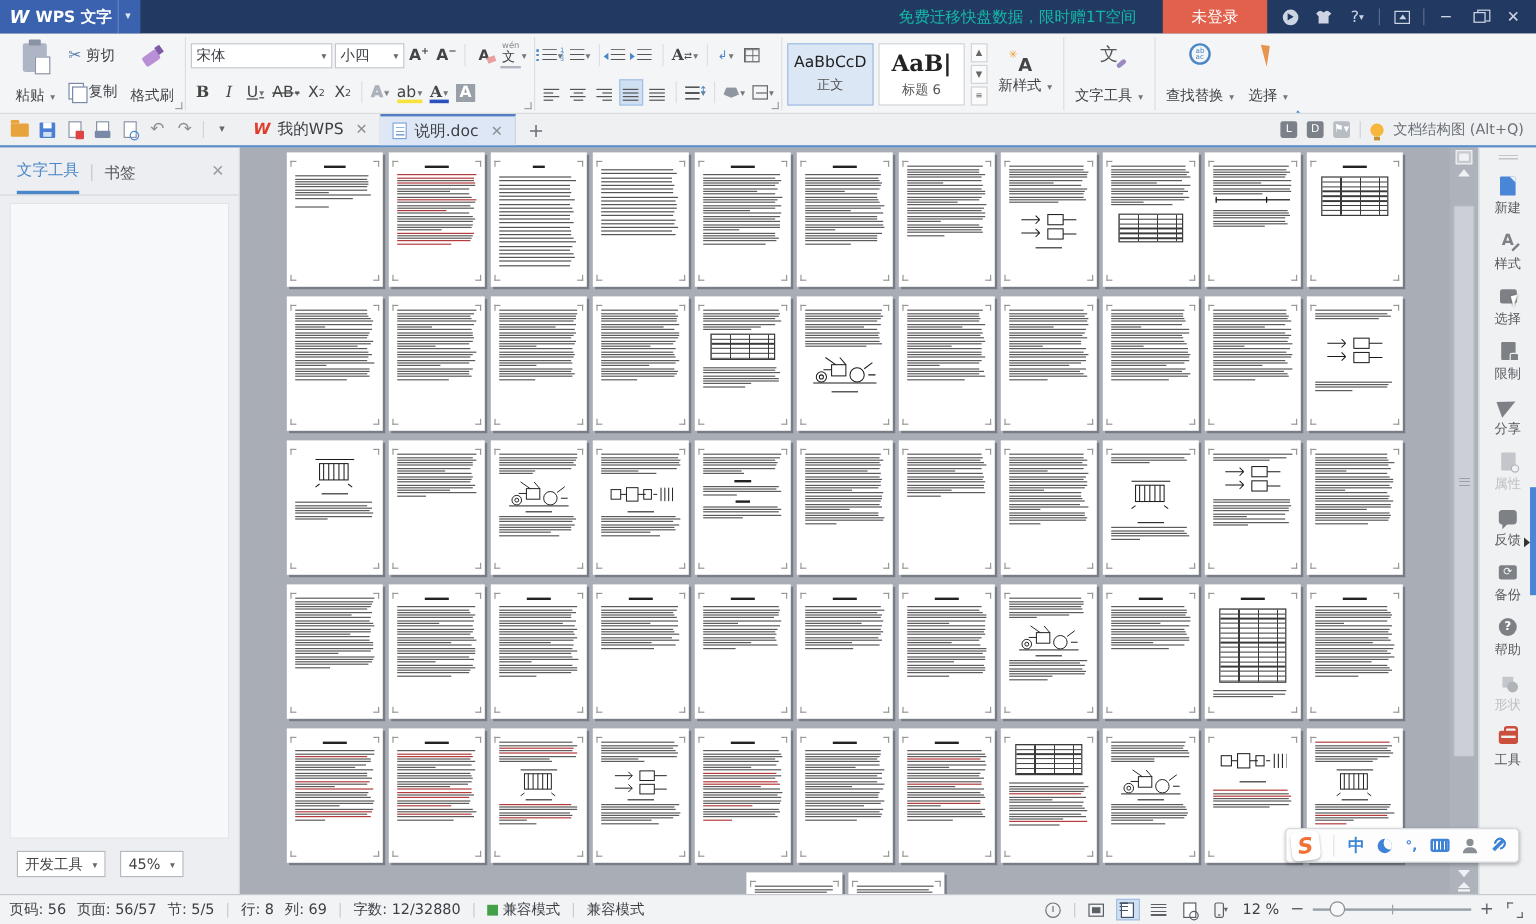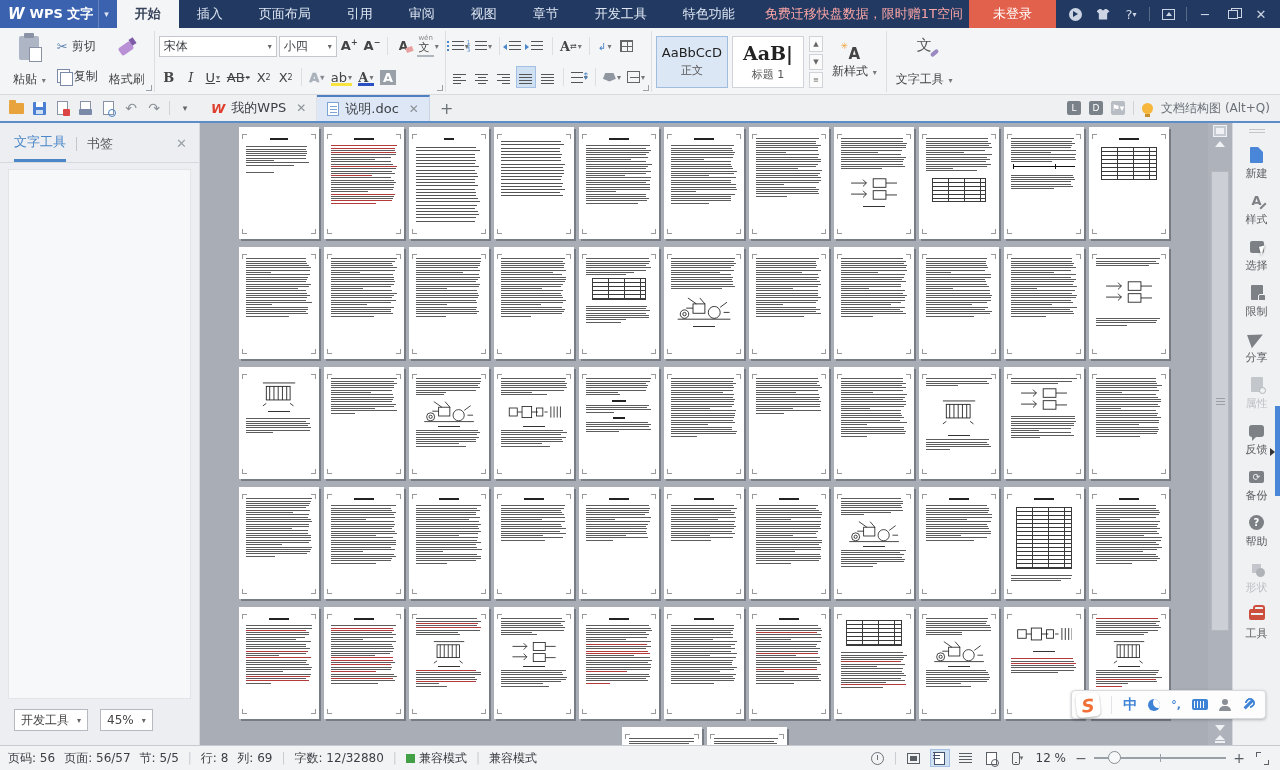--- a/index.html
+++ b/index.html
@@ -8,21 +8,21 @@
   #app{position:relative;width:1280px;height:770px;display:flex;flex-direction:column}
 
   
   .titlebar{height:28px;background:#223a62;display:flex;align-items:stretch;color:#e8ecf4;flex:0 0 28px}
   .logo{background:#3a62ae;display:flex;align-items:center;padding:0 8px;gap:5px;font-size:13px;font-weight:bold;color:#fff;cursor:default}
   .logo .w{font-style:italic;font-size:15px}
   .logo .dd{font-size:9px;opacity:.85;border-left:1px solid rgba(255,255,255,.25);padding-left:5px;height:100%;display:flex;align-items:center}
   .rtabs{display:flex;align-items:stretch}
   .rtab{padding:0 18px;display:flex;align-items:center;font-size:13px;color:#dfe6f2;cursor:default;white-space:nowrap}
   .rtab.active{background:#f4f5f7;color:#37435a;font-weight:bold}
-  .promo{flex:1;display:flex;align-items:center;justify-content:flex-end;color:#fca5a5;font-size:13px;padding-right:6px;white-space:nowrap}
+  .promo{flex:1;display:flex;align-items:center;justify-content:flex-end;color:#14b8a6;font-size:13px;padding-right:22px;white-space:nowrap}
   .login{background:#e2614d;border:none;color:#fff;font-size:13px;padding:0 24px;cursor:pointer;font-family:inherit}
   .win-icons{display:flex;align-items:center;gap:2px;padding:0 6px}
   .wbtn{width:26px;height:22px;display:flex;align-items:center;justify-content:center;color:#cdd5e4;font-size:13px;cursor:pointer}
   .wsep{width:1px;height:14px;background:rgba(255,255,255,.25);margin:0 3px}
   .ic-circle{width:13px;height:13px;border-radius:50%;background:#cdd5e4;position:relative}
   .ic-circle::after{content:"";position:absolute;left:4px;top:3px;border-left:5px solid #223a62;border-top:3px solid transparent;border-bottom:3px solid transparent}
   .ic-shirt{width:13px;height:11px;background:#cdd5e4;clip-path:polygon(0 25%,28% 0,50% 18%,72% 0,100% 25%,82% 45%,82% 100%,18% 100%,18% 45%)}
   .ic-panelup{width:13px;height:11px;border:1px solid #cdd5e4;position:relative}
   .ic-panelup::after{content:"";position:absolute;left:3px;top:2px;border-bottom:4px solid #cdd5e4;border-left:3px solid transparent;border-right:3px solid transparent}
   .ic-restore{width:10px;height:9px;border:1px solid #cdd5e4;position:relative;background:#223a62}
@@ -265,31 +265,20 @@
 <body>
 
 <div id="app">
 
   <header class="titlebar">
     <div class="logo">
       <span class="w">W</span>
       <span>WPS 文字</span>
       <span class="dd">▾</span>
     </div>
-    <nav class="rtabs" id="ribbon-tabs">
-        <span class="rtab active">开始</span>
-        <span class="rtab">插入</span>
-        <span class="rtab">页面布局</span>
-        <span class="rtab">引用</span>
-        <span class="rtab">审阅</span>
-        <span class="rtab">视图</span>
-        <span class="rtab">章节</span>
-        <span class="rtab">开发工具</span>
-        <span class="rtab">特色功能</span>
-      </nav>
     <div class="promo">免费迁移快盘数据，限时赠1T空间</div>
     <button class="login">未登录</button>
     <div class="win-icons">
       <span class="wbtn">
           <span class="ic-circle"></span>
         </span>
       <span class="wbtn">
           <span class="ic-shirt"></span>
         </span>
       <span class="wbtn">?<span style="font-size:8px">▾</span></span>
@@ -462,21 +451,21 @@
     </div>
 
     <div class="rgroup">
       <div class="rrow" style="height:100%;align-items:center;gap:4px">
         <div class="stylecard sel">
           <span class="sample">AaBbCcD</span>
           <span class="sname">正文</span>
         </div>
         <div class="stylecard">
           <span class="sample h">AaB|</span>
-          <span class="sname">标题 1</span>
+          <span class="sname">标题 6</span>
         </div>
         <div class="galbtns" style="height:52px">
           <span class="gb">▲</span>
           <span class="gb">▼</span>
           <span class="gb">≡</span>
         </div>
         <div class="bigbtn">
           <span class="ic ic-newstyle">A</span>
           <span class="lbl"><span>新样式</span> <span class="dd">▾</span></span>
         </div>
@@ -485,20 +474,32 @@
 
     <div class="rgroup">
       <div class="bigbtns">
         <div class="bigbtn">
           <span class="ic ic-texttool">文</span>
           <span class="lbl"><span>文字工具</span> <span class="dd">▾</span></span>
         </div>
       </div>
     </div>
 
+    <div class="rgroup">
+      <div class="bigbtns">
+        <div class="bigbtn">
+          <span class="ic-findrep">ab<br>ac</span>
+          <span class="lbl"><span>查找替换</span> <span class="dd">▾</span></span>
+        </div>
+        <div class="bigbtn">
+          <span class="ic-cursor"></span>
+          <span class="lbl"><span>选择</span> <span class="dd">▾</span></span>
+        </div>
+      </div>
+    </div>
   </div>
 
   <div class="tabrow">
     <div class="qat" id="qat">
         <span class="qicon">
           <span class="ic ic-folder"></span>
         </span>
         <span class="qicon">
           <span class="ic ic-floppy"></span>
         </span>

